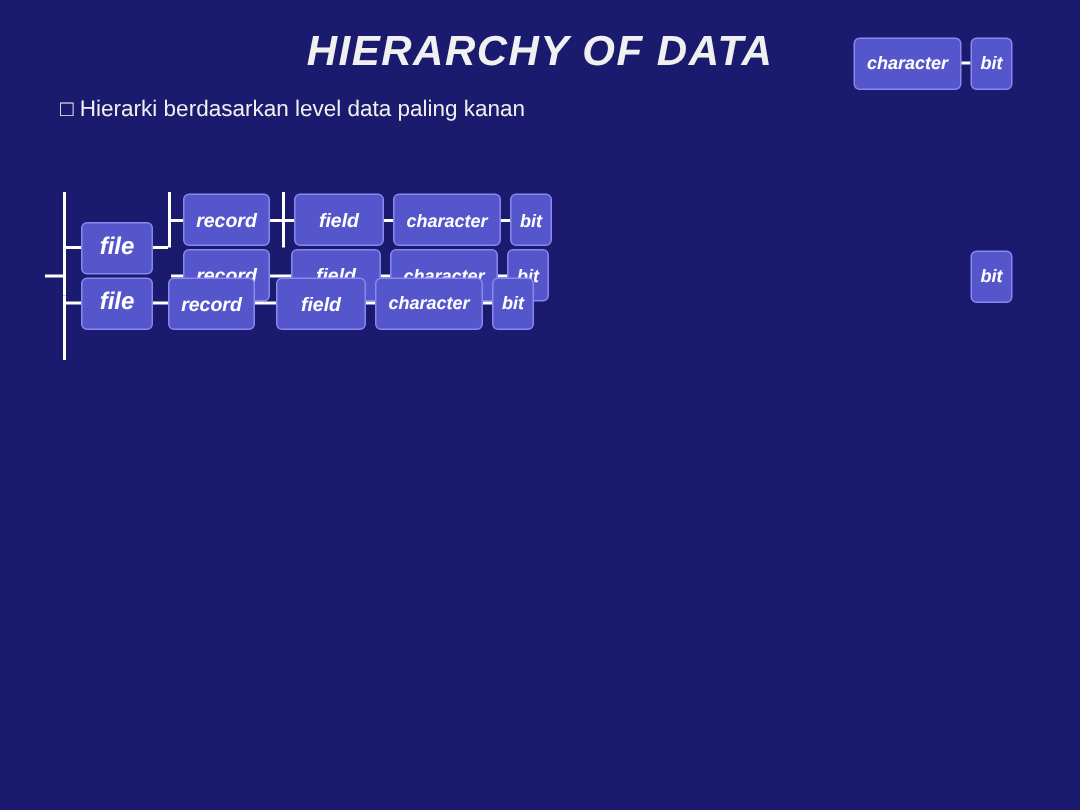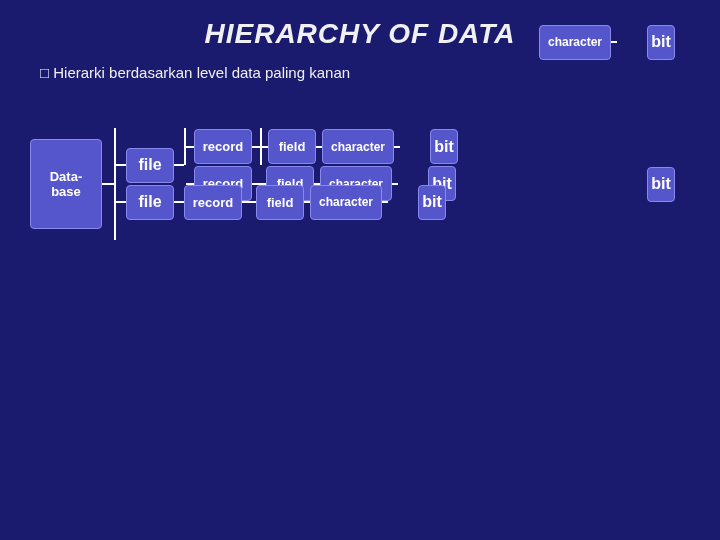--- a/index.html
+++ b/index.html
@@ -51,20 +51,21 @@
       background: #5555cc;
       color: white;
       font-size: 13px;
       font-weight: bold;
       border-radius: 4px;
       display: flex;
       align-items: center;
       justify-content: center;
       text-align: center;
       border: 1px solid #8888ee;
+      font-style: italic;
     }
 
     .box-database {
       width: 72px;
       height: 90px;
       font-size: 13px;
     }
 
     .box-file {
       width: 48px;
@@ -72,36 +73,35 @@
       font-size: 16px;
     }
 
     .box-record {
       width: 58px;
       height: 35px;
       font-size: 13px;
     }
 
     .box-field {
-      width: 48px;
+      width: 60px;
       height: 35px;
       font-size: 13px;
     }
 
     .box-character {
       width: 72px;
       height: 35px;
       font-size: 12px;
     }
 
     .box-bit {
       width: 28px;
       height: 35px;
-      font-size: 16px;
-      margin-left: 30px;
+      font-size: 12px;
     }
 
     
     .hline {
       height: 2px;
       background: white;
     }
   </style>
 </head>
 <body>
@@ -109,21 +109,20 @@
 <div class="title">HIERARCHY OF DATA</div>
 
 <div class="intro">
   <span>□</span>
   <span>Hierarki berdasarkan level data paling kanan</span><br>
   &nbsp;&nbsp;&nbsp;
 </div>
 
 <div class="diagram-area">
 
-  <div class="box box-database">Data-<br>base</div>
 
   <div class="hline" style="width:12px;"></div>
 
   <div style="display:flex; flex-direction:column; align-items:flex-start;">
 
     <div style="display:flex; flex-direction:column; align-items:flex-start;">
 
       <div style="display:flex; flex-direction:row; align-items:center; margin-bottom:0;">
 
         <div style="display:flex; flex-direction:column; align-items:flex-start; margin-right:0;">

